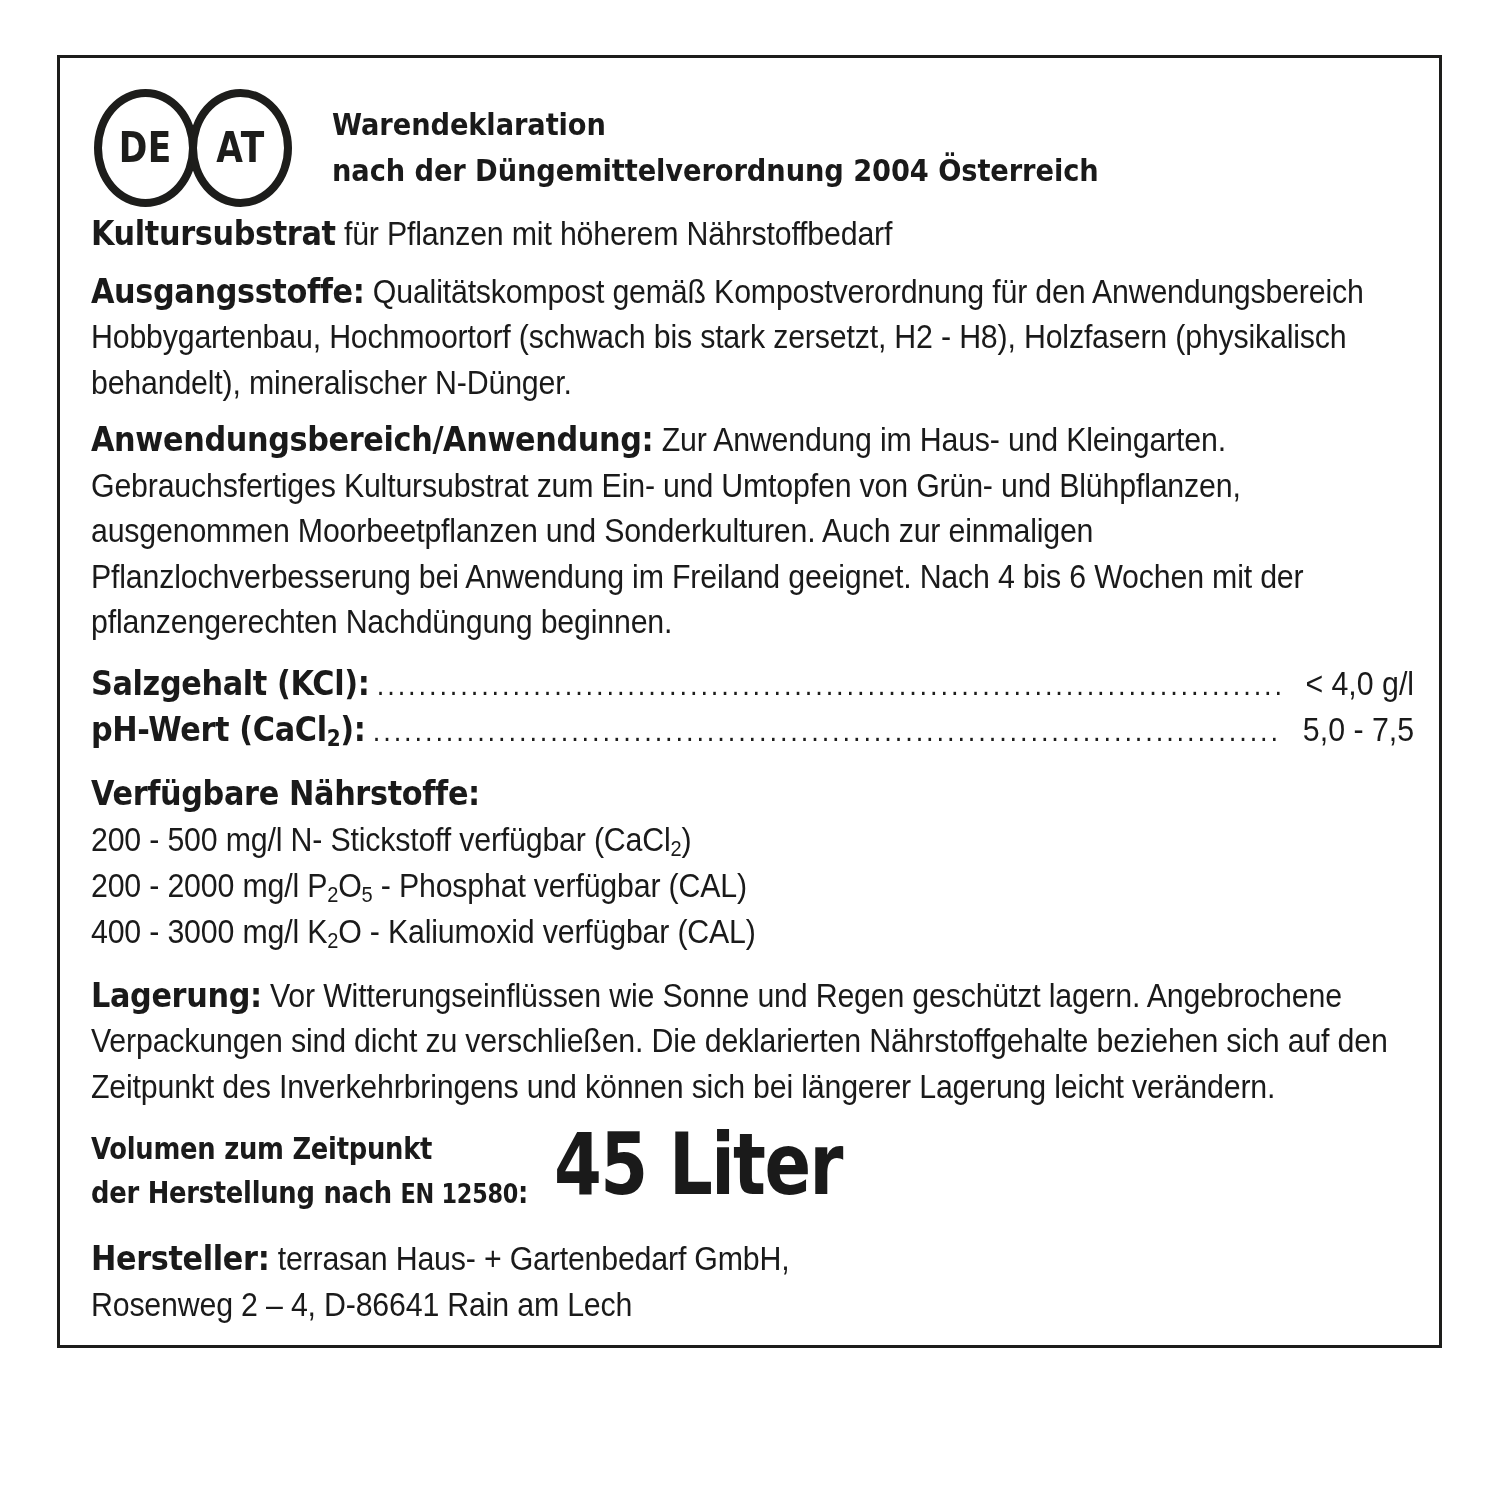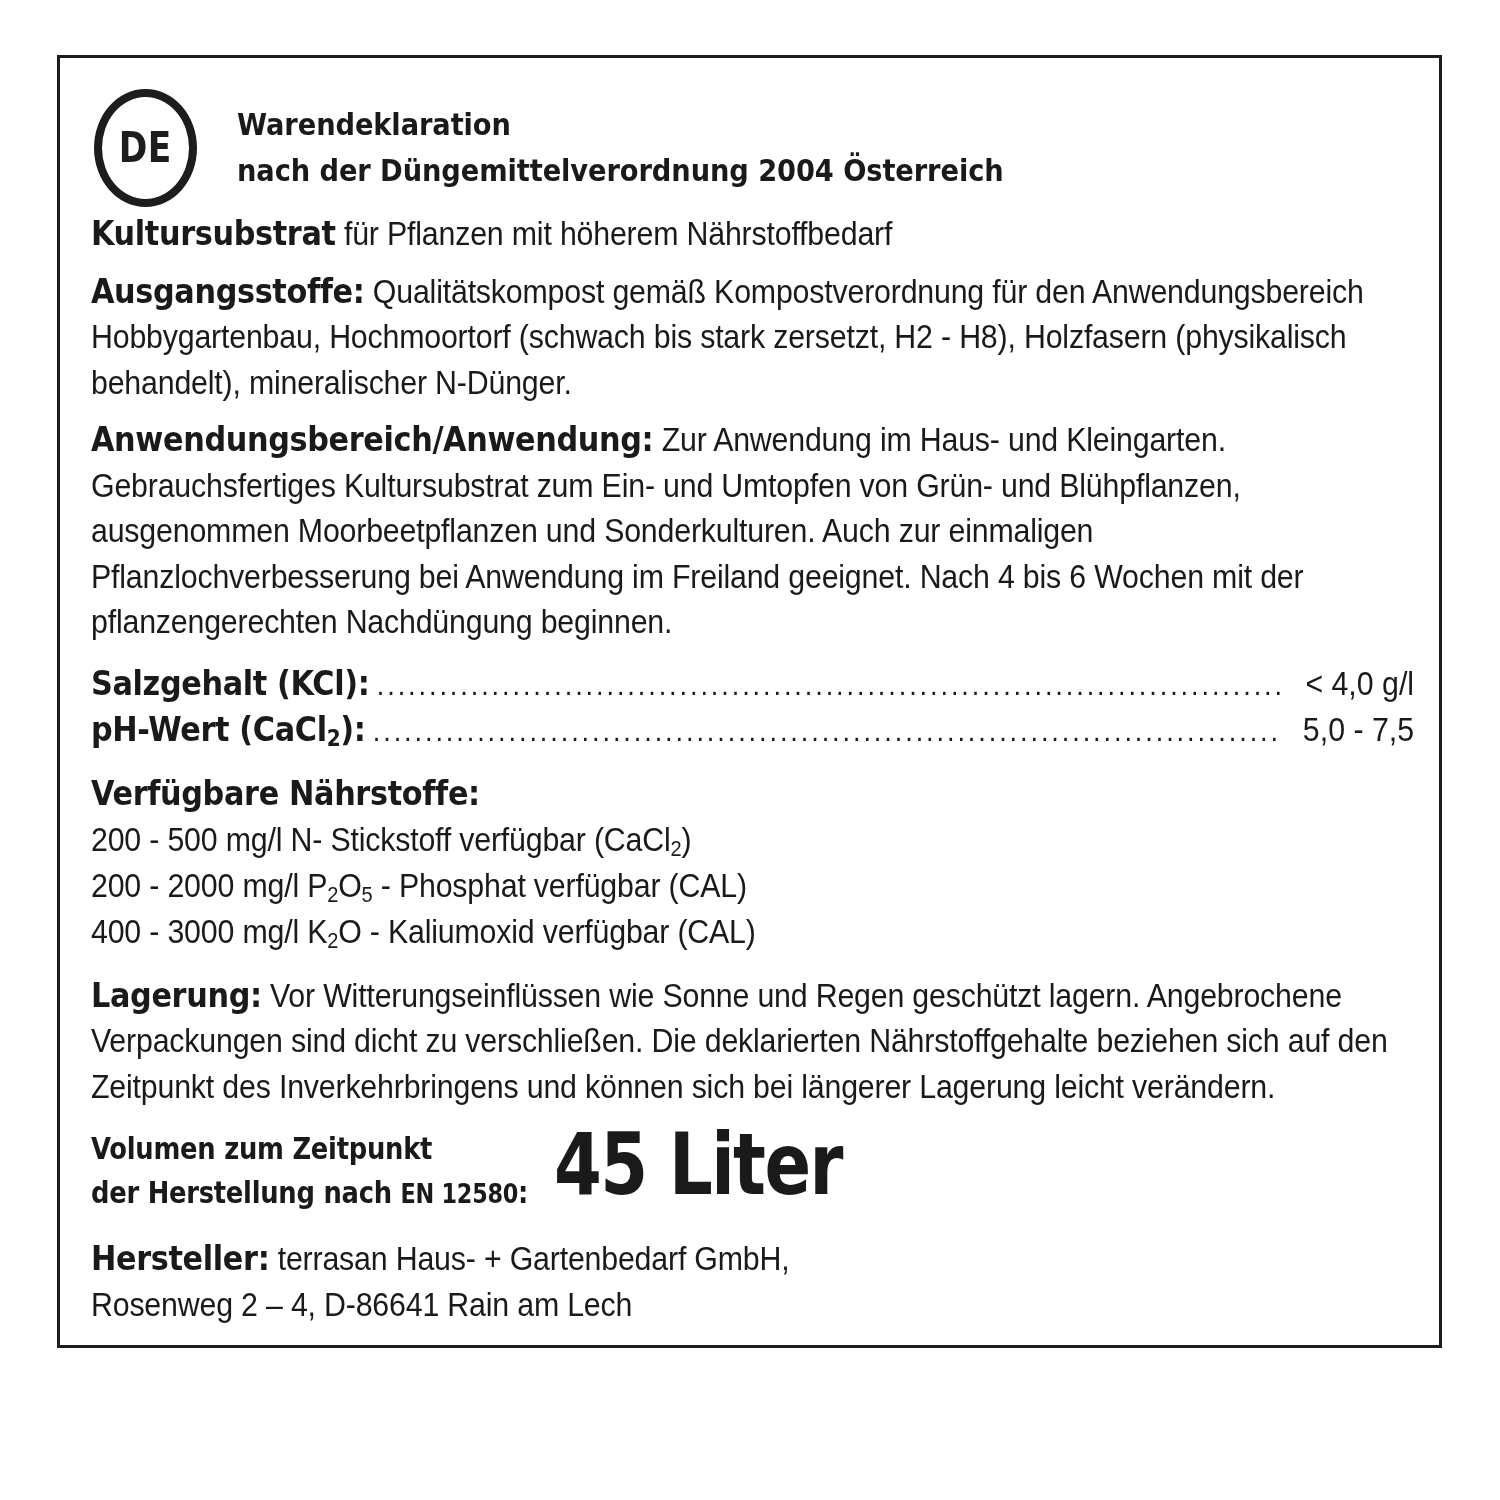--- a/index.html
+++ b/index.html
@@ -197,20 +197,23 @@
 <body>
 
 <div id="label-card">
   <div id="label-inner">
 
     <div class="header-row">
       <div class="badges">
         <div class="badge">
           <span>DE</span>
         </div>
+        <div class="badge">
+          <span>AT</span>
+        </div>
       </div>
       <div class="header-text">
         <div>Warendeklaration</div>
         <div>nach der Düngemittelverordnung 2004 Österreich</div>
       </div>
     </div>
 
     <div class="body-block">
       <p class="para"><b>Kultursubstrat</b><span> für Pflanzen mit höherem Nährstoffbedarf</span></p>
 

